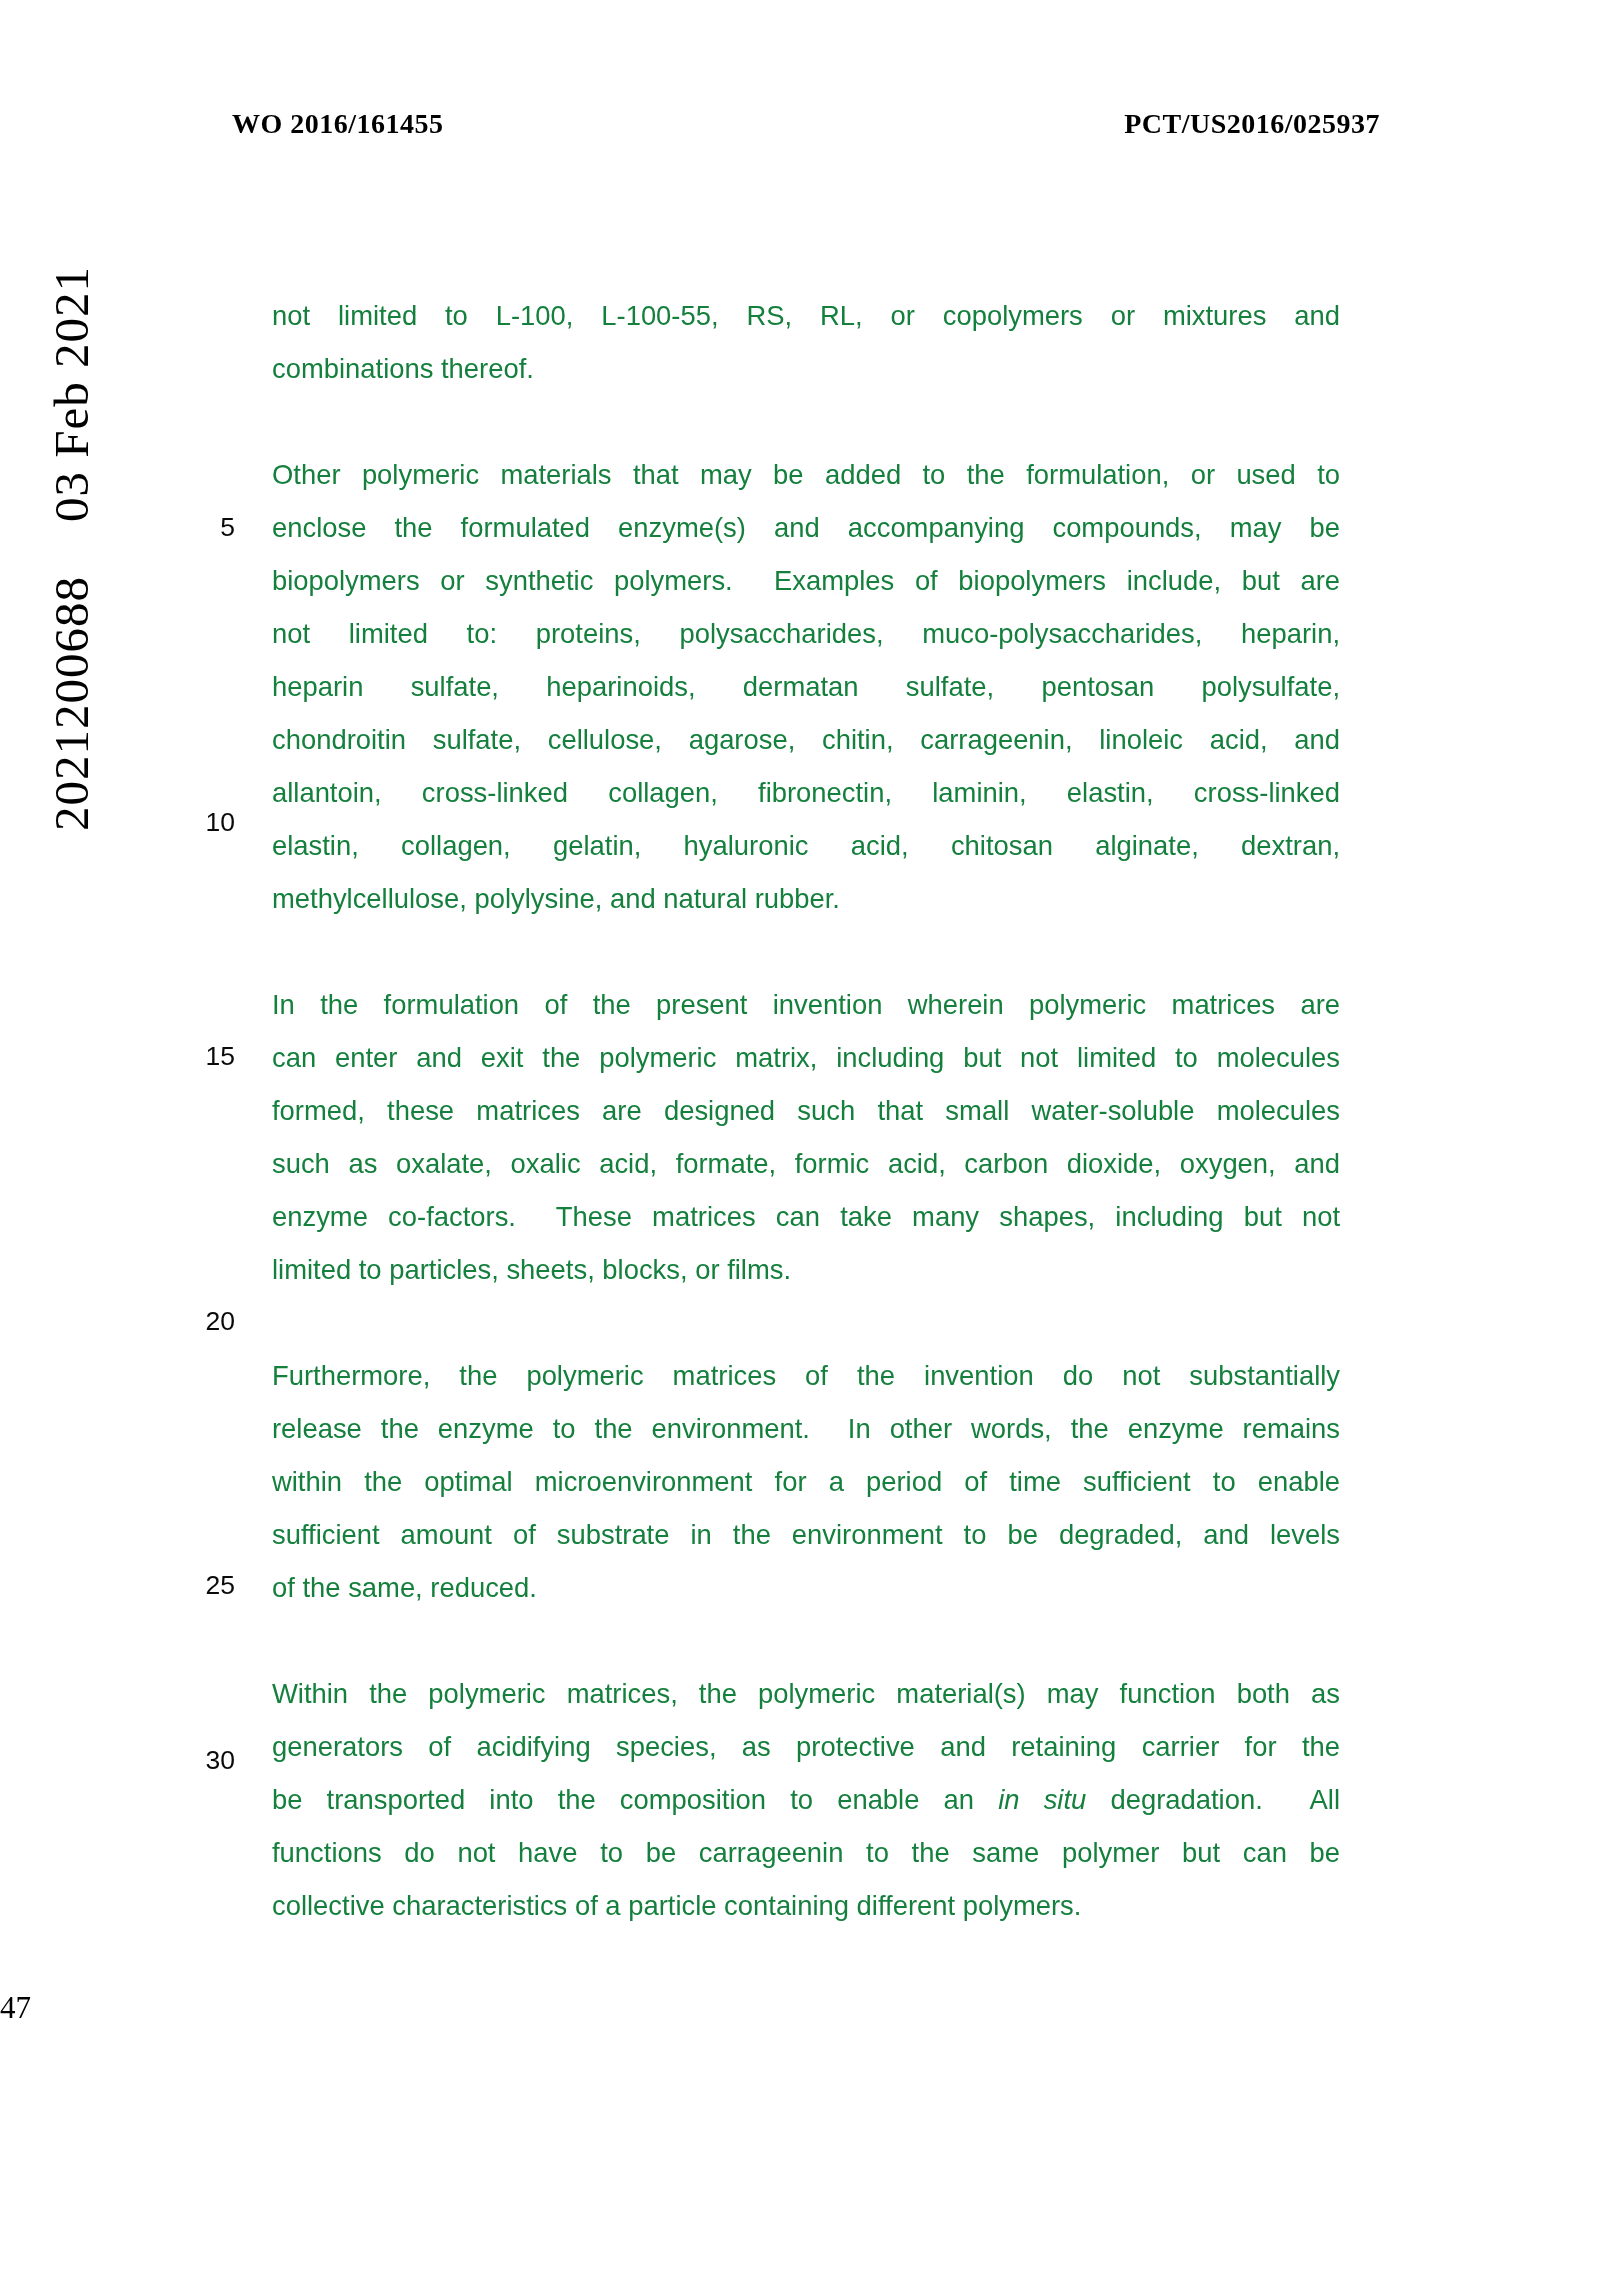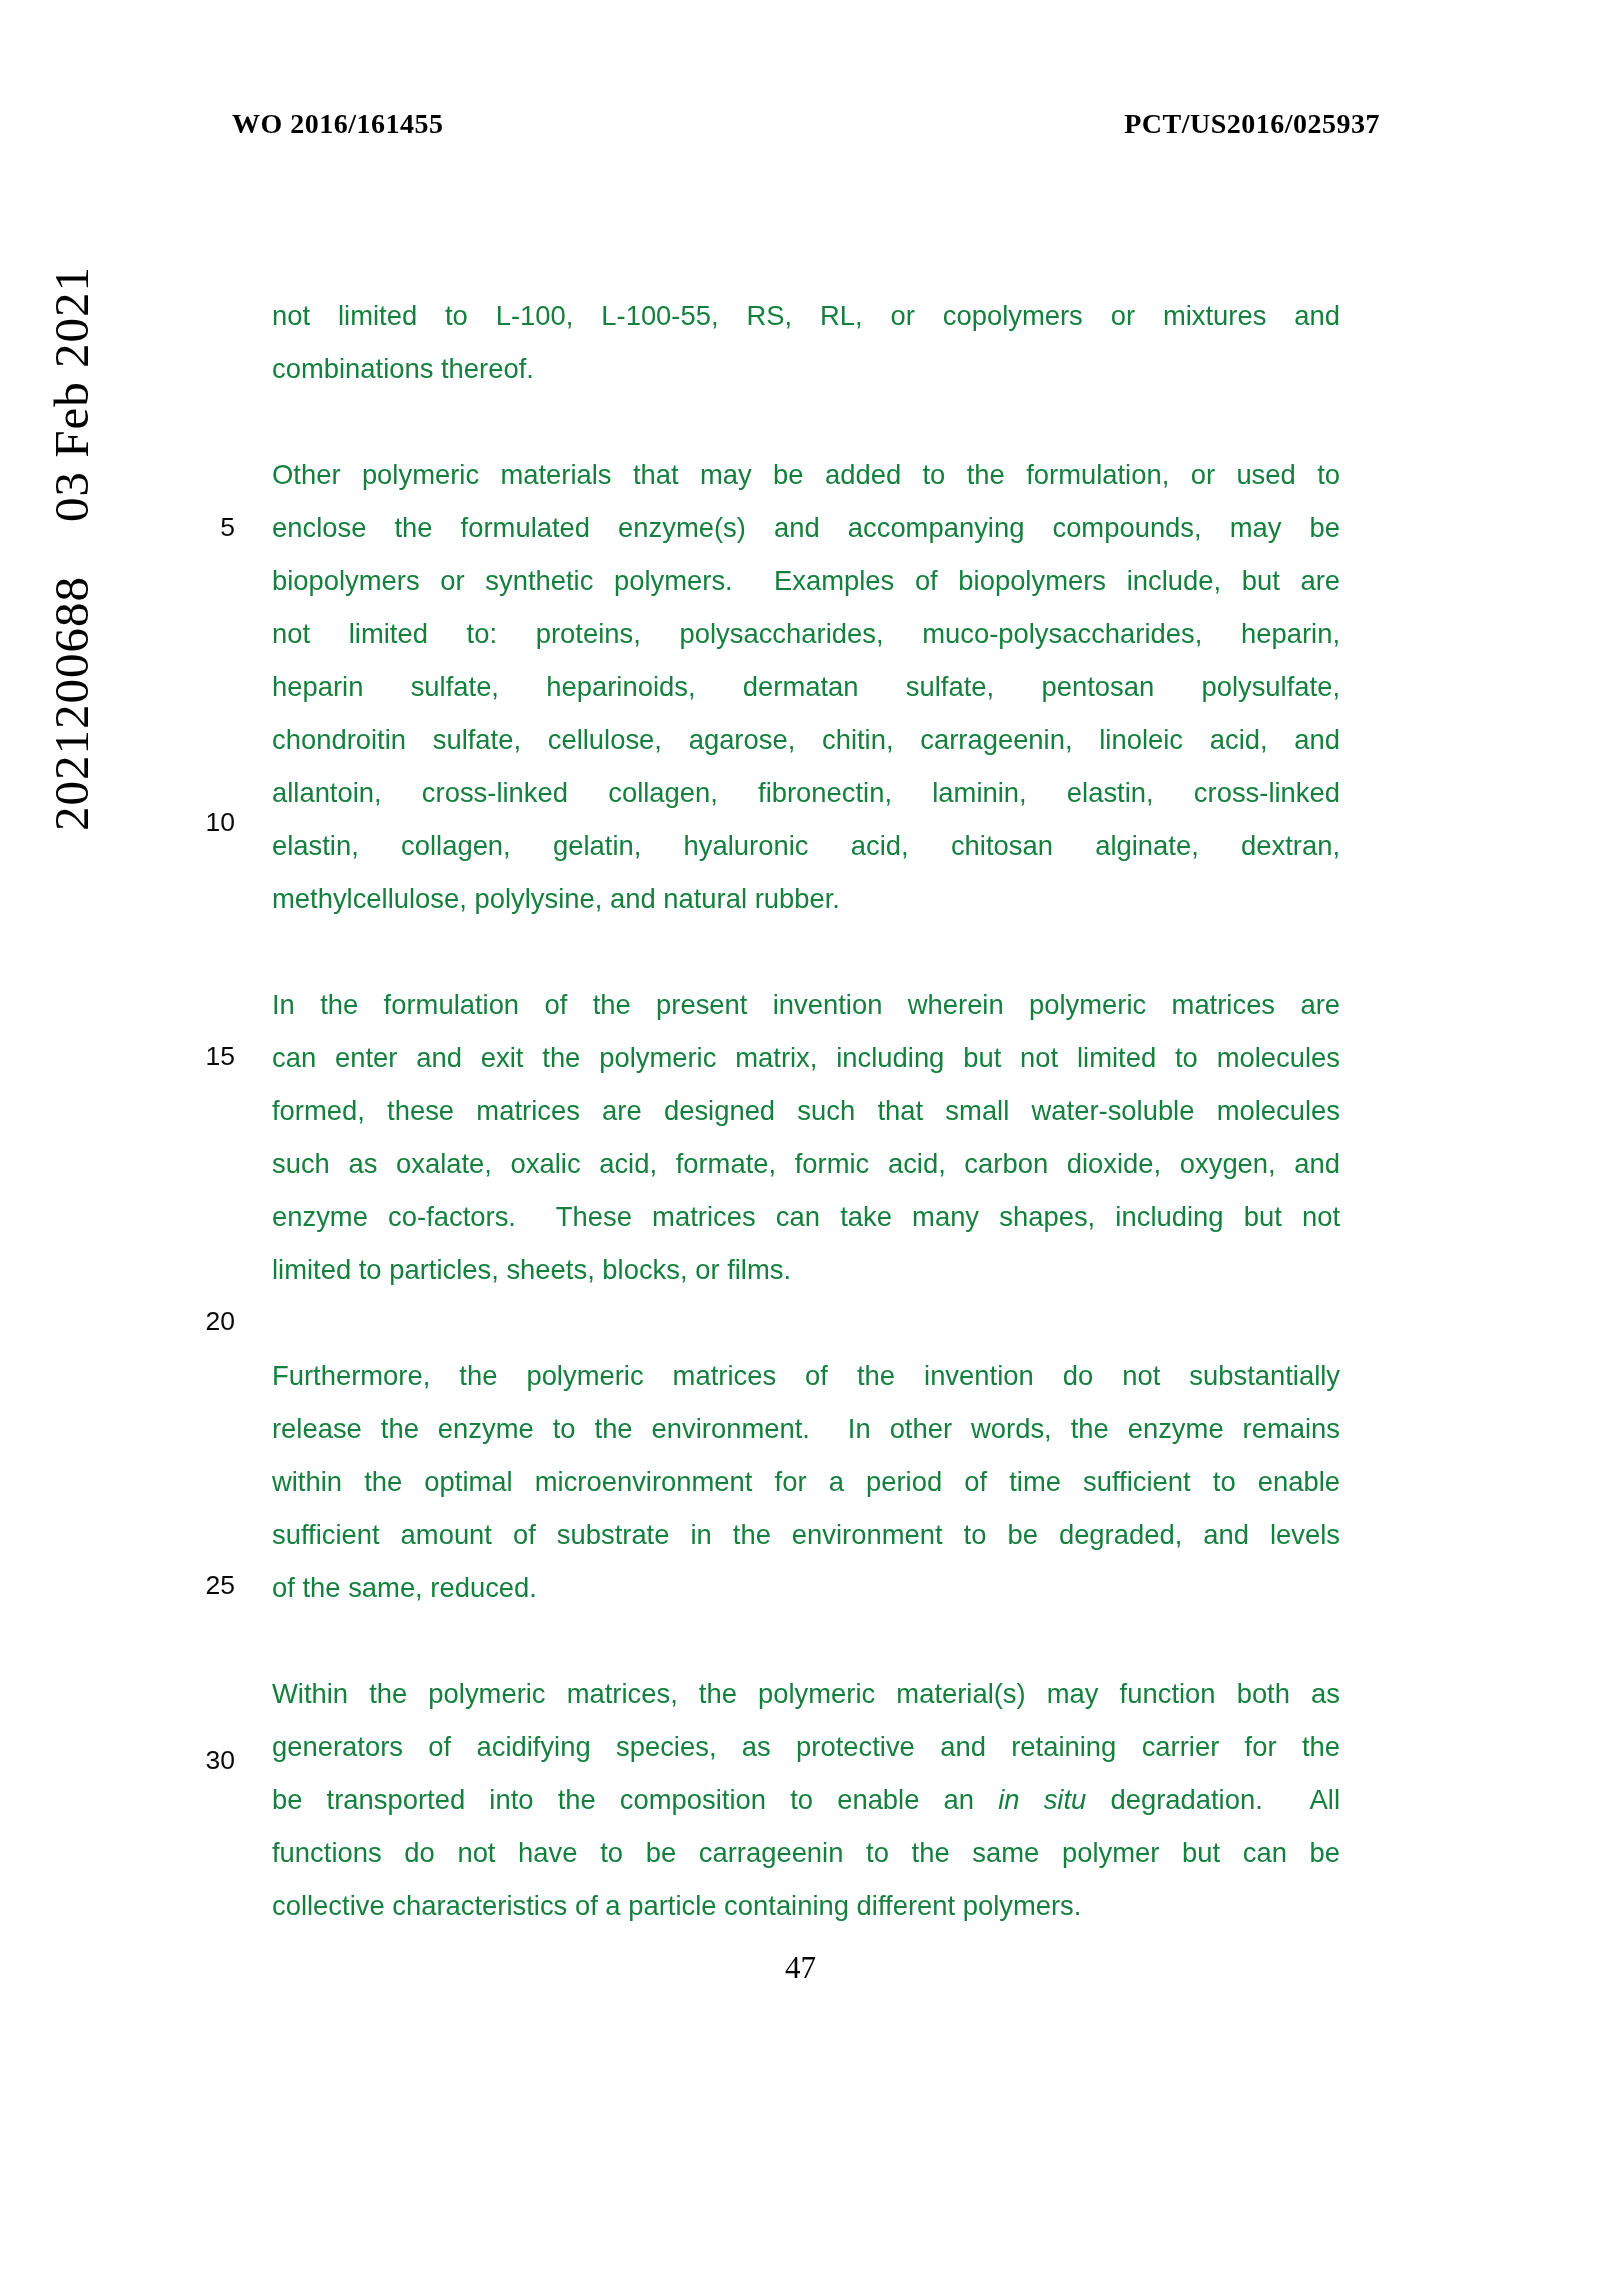--- a/index.html
+++ b/index.html
@@ -67,23 +67,23 @@
     width: 54px;
     height: 53px;
     line-height: 53px;
     text-align: right;
     font-size: 26.5px;
     color: #0a0a0a;
   }
   .footer {
     position: absolute;
     left: 0;
-    top: 1950px;
+    top: 1990px;
     width: 100%;
-    text-align: center;
+    text-align: left;
     font-family: "Liberation Serif", serif;
     font-size: 31px;
     color: #000;
   }
 </style>
 </head>
 <body>
 
 <div class="page">
   <span class="header-left">WO 2016/161455</span>

